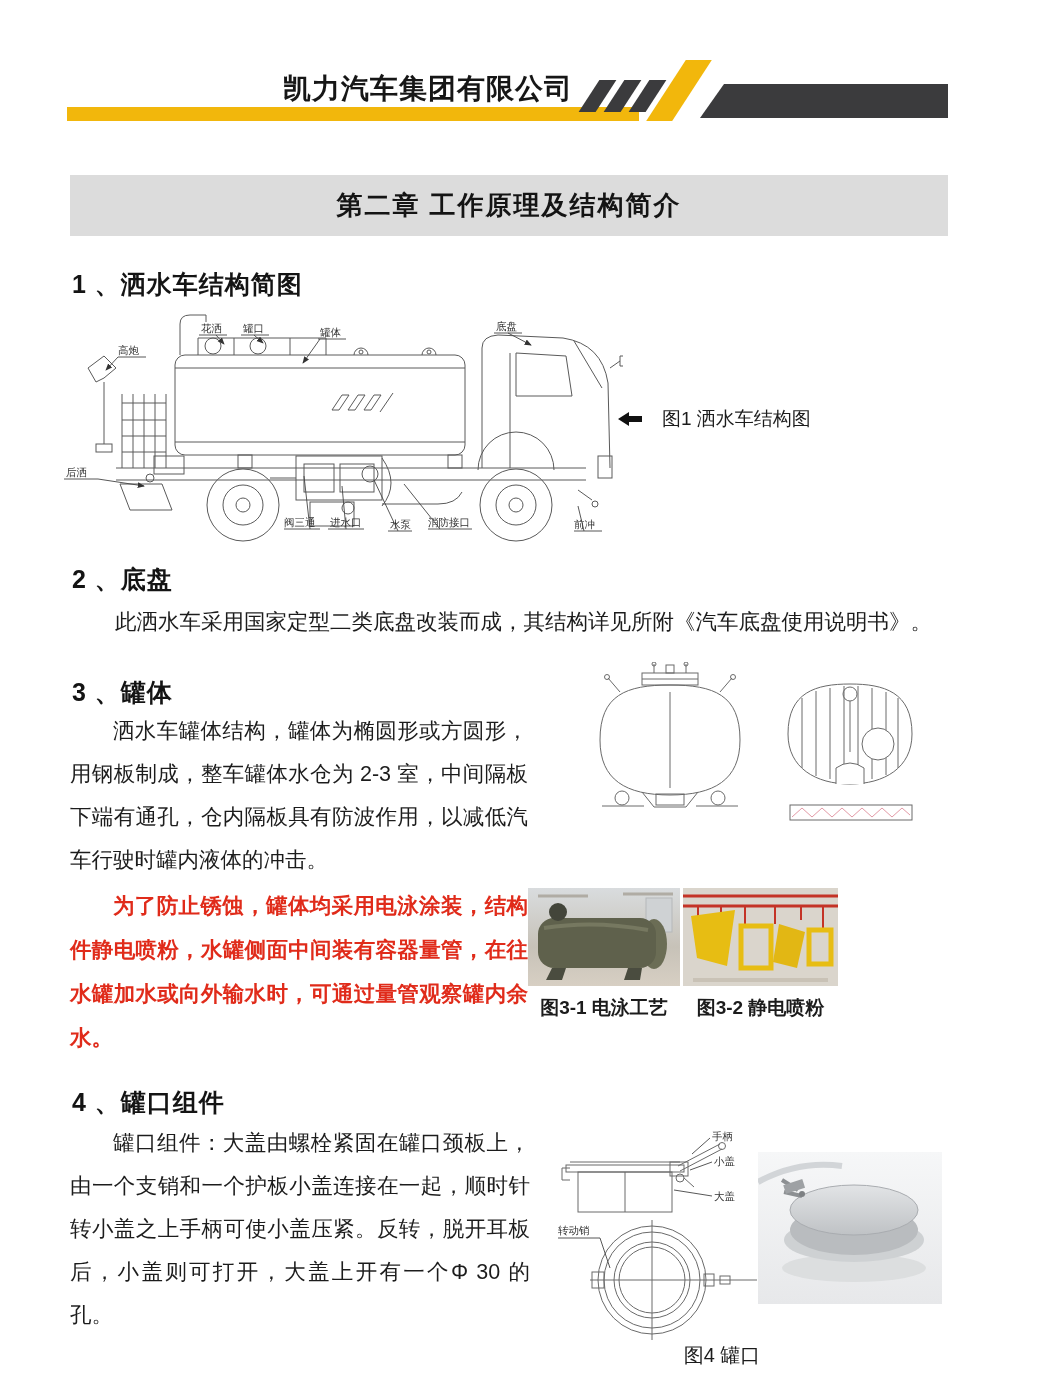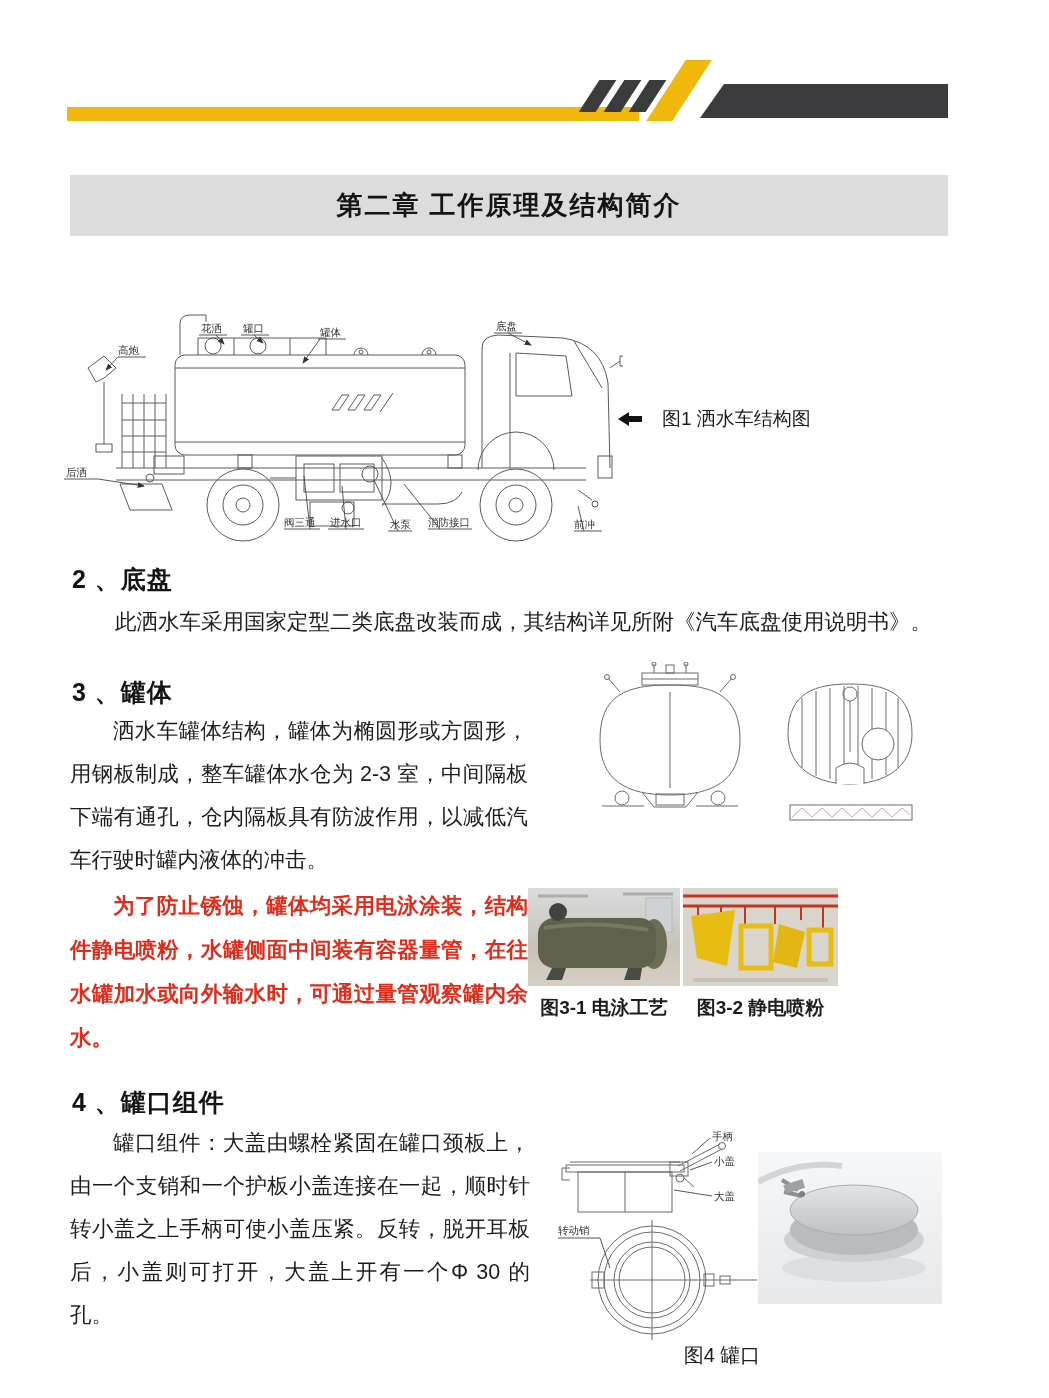--- a/index.html
+++ b/index.html
@@ -42,31 +42,33 @@
   .photo-fig svg{display:block;}
   .photo-cap{margin-top:9px;font-size:19px;font-weight:600;color:#1c1c1c;}
   svg text{font-family:"Liberation Sans","DejaVu Sans",sans-serif;}
   .drawing text{font-size:10.5px;fill:#333;}
 </style>
 </head>
 <body>
 
 <div class="page">
 
+  <div class="abs company">凯力汽车集团有限公司</div>
   <div class="abs yellow-bar"></div>
   <div class="abs slash s1"></div>
   <div class="abs slash s2"></div>
   <div class="abs slash s3"></div>
   <div class="abs yellow-slash"></div>
   <div class="abs banner"></div>
 
   <div class="abs chapter-bar">
     <span>第二章 工作原理及结构简介</span>
   </div>
 
+  <div class="abs sec-head h1">1 、洒水车结构简图</div>
 
   <svg class="abs drawing" style="left:58px;top:308px;" width="565" height="245" viewBox="0 0 565 245">
     <defs>
       <marker id="ah" markerWidth="9" markerHeight="8" refX="7" refY="3.2" orient="auto">
         <path d="M0,0 L8,3.2 L0,6.4 Z" fill="#333"></path>
       </marker>
     </defs>
     <g fill="none" stroke="#5a5a5a" stroke-width="1">
 
       <path d="M58,160 H528 M58,172 H528"></path>

